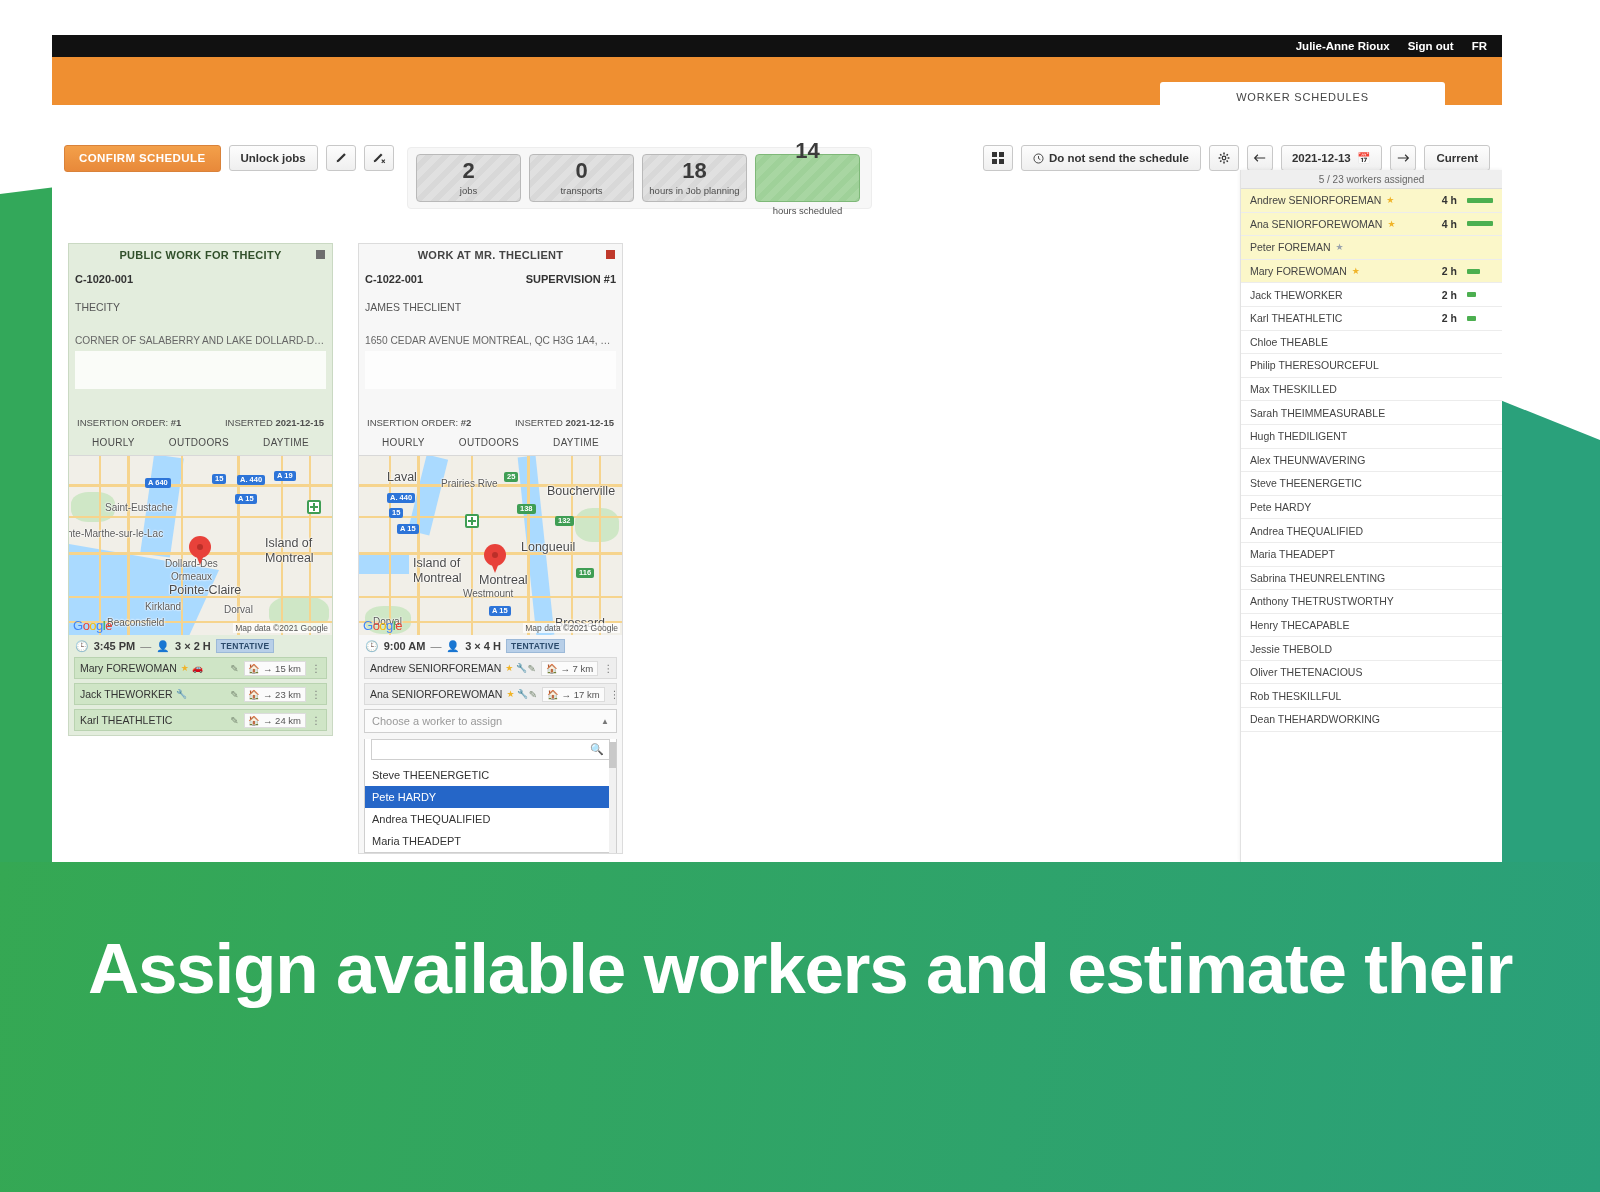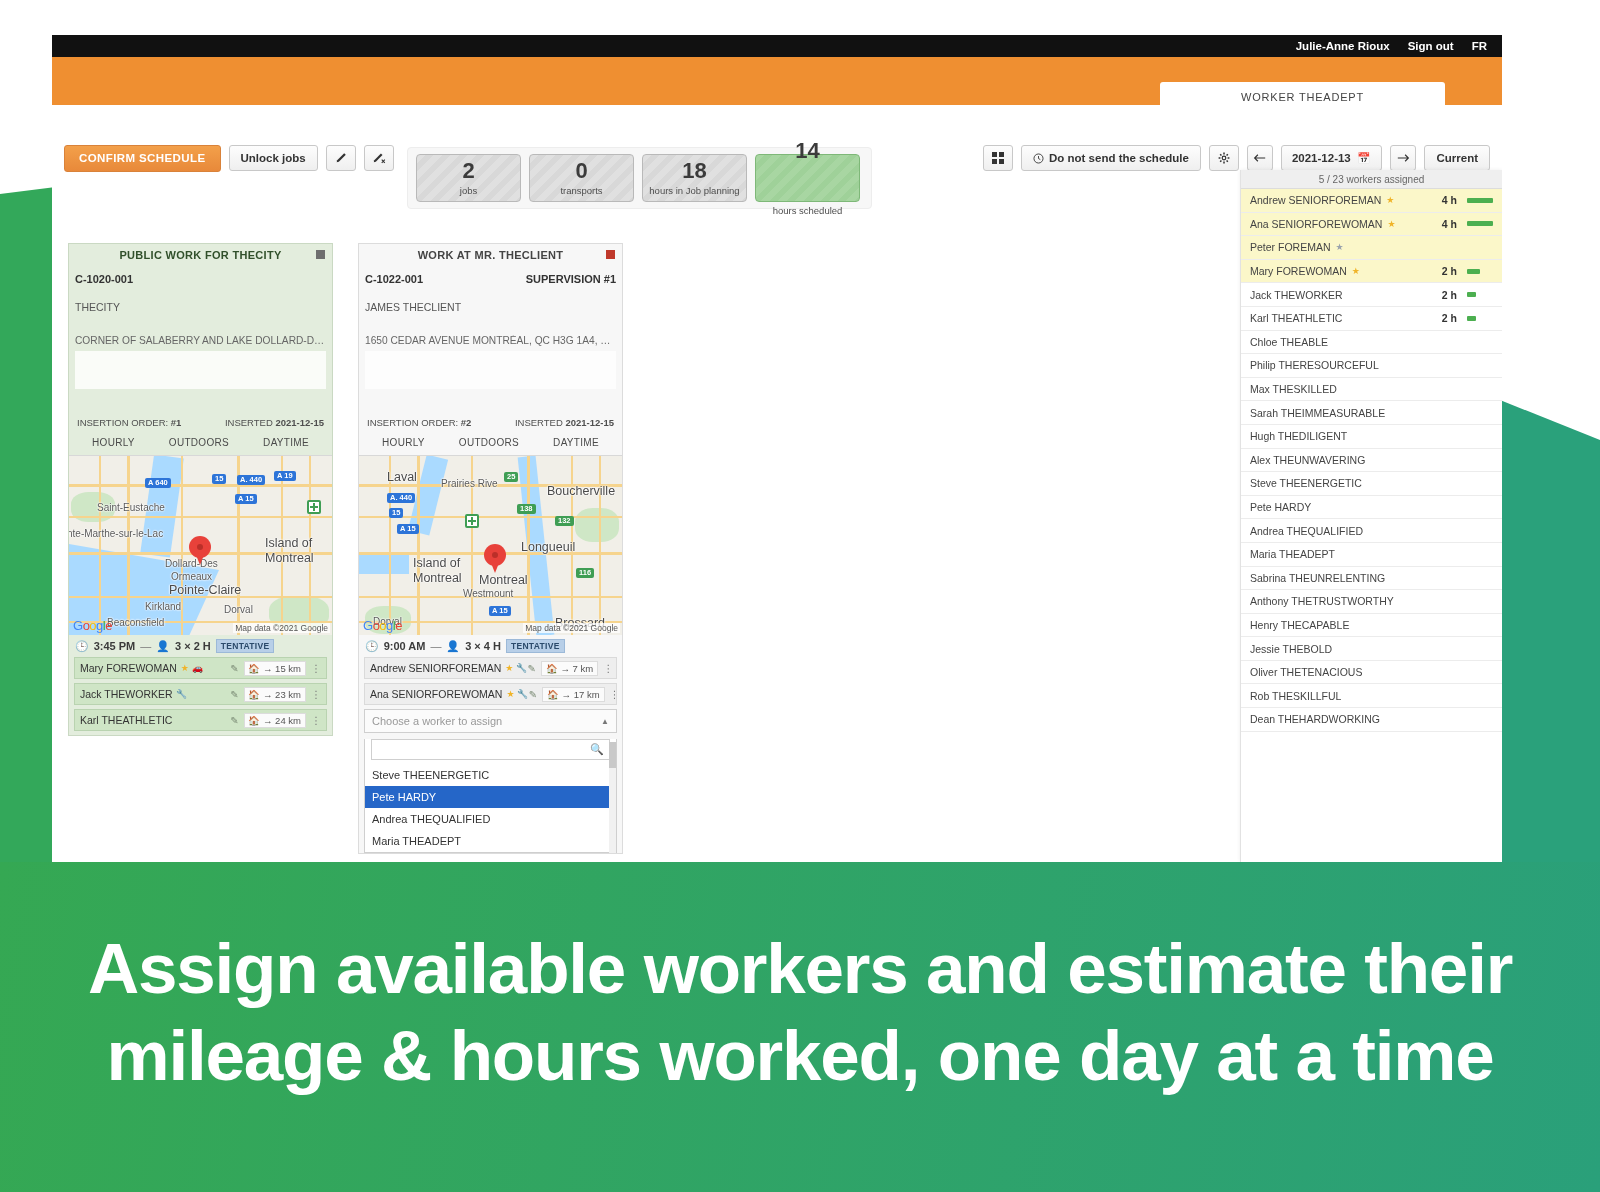--- a/index.html
+++ b/index.html
@@ -334,21 +334,21 @@
 
   <div class="topnav">
     <div class="nav-right">
       <div class="nav-item">Julie-Anne Rioux</div>
       <div class="nav-item">Sign out</div>
       <div class="nav-item">FR</div>
     </div>
   </div>
 
   <div class="orange-band"></div>
-  <div class="tab-worker-schedules">WORKER THEADEPT</div>
+  <div class="tab-worker-schedules">WORKER SCHEDULES</div>
 
   <div class="toolbar">
     <div class="btn primary">CONFIRM SCHEDULE</div>
     <div class="gap"></div>
     <div class="btn">Unlock jobs</div>
     <div class="gap"></div>
     <div class="btn icon">
       <svg width="13" height="13" viewBox="0 0 16 16">
         <path d="M12.5 1.5l2 2-8.6 8.6-2.6.6.6-2.6z" fill="#333"></path>
       </svg>
@@ -468,21 +468,21 @@
           <div class="road" style="left:212px;top:0px;width:2px;height:180px"></div>
           <div class="road" style="left:30px;top:0px;width:2px;height:180px"></div>
           <div class="road" style="left:240px;top:0px;width:2px;height:180px"></div>
           <div class="road" style="left:0px;top:165px;width:265px;height:2px"></div>
           <div class="shield" style="left:76px;top:22px">A 640</div>
           <div class="shield" style="left:143px;top:18px">15</div>
           <div class="shield" style="left:168px;top:19px">A. 440</div>
           <div class="shield" style="left:205px;top:15px">A 19</div>
           <div class="shield" style="left:166px;top:38px">A 15</div>
           <div class="hosp" style="left:238px;top:44px"></div>
-          <div class="mlabel" style="left:28px;top:46px">Saint-Eustache</div>
+          <div class="mlabel" style="left:36px;top:46px">Saint-Eustache</div>
           <div class="mlabel" style="left:-2px;top:72px">nte-Marthe-sur-le-Lac</div>
           <div class="mlabel big" style="left:196px;top:80px">Island of</div>
           <div class="mlabel big" style="left:196px;top:95px">Montreal</div>
           <div class="mlabel" style="left:96px;top:102px">Dollard-Des</div>
           <div class="mlabel" style="left:102px;top:115px">Ormeaux</div>
           <div class="mlabel big" style="left:100px;top:127px">Pointe-Claire</div>
           <div class="mlabel" style="left:76px;top:145px">Kirkland</div>
           <div class="mlabel" style="left:155px;top:148px">Dorval</div>
           <div class="mlabel" style="left:38px;top:161px">Beaconsfield</div>
           <div class="pin" style="left:120px;top:80px">
@@ -819,14 +819,13 @@
             <i style="width:0px"></i>
           </span>
         </div>
       </div>
   </div>
 
 </div>
 
 <div class="caption">
   <div>Assign available workers and estimate their</div>
-  <div>mileage &amp; hours worked, one day at a time</div>
 </div>
 
 </body></html>

